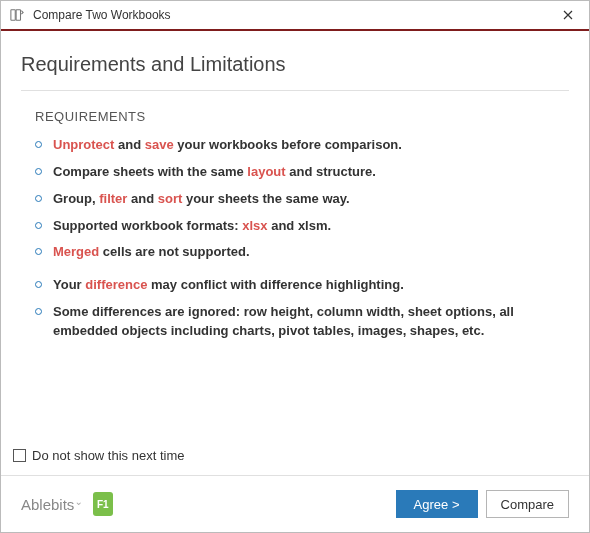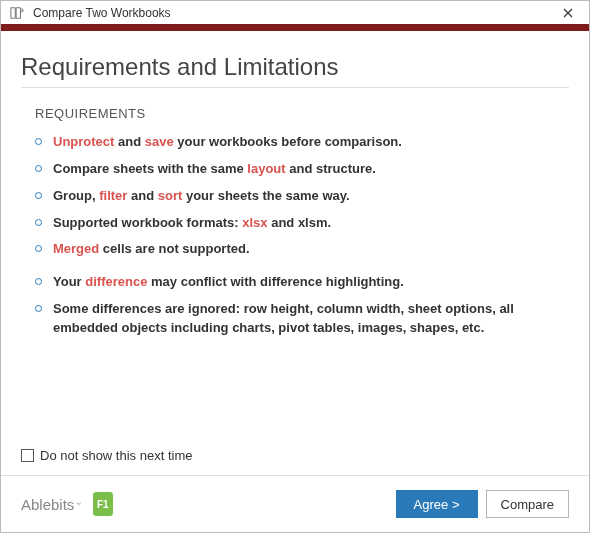--- a/index.html
+++ b/index.html
@@ -19,21 +19,21 @@
     border: 1px solid #bbb;
     background: #fff;
     display: flex;
     flex-direction: column;
   }
   .titlebar {
     height: 30px;
     display: flex;
     align-items: center;
     padding: 0 6px 0 8px;
-    border-bottom: 7px solid #7f1d1d;
+    border-bottom: 2px solid #7f1d1d;
   }
   .titlebar .app-icon {
     width: 16px; height: 16px;
     margin-right: 8px;
     display: inline-flex;
     align-items: center; justify-content: center;
     color: #666;
   }
   .titlebar .title {
     flex: 1;
@@ -47,24 +47,24 @@
     cursor: pointer;
     color: #333;
   }
 
   .content {
     flex: 1;
     padding: 16px 20px 0 20px;
     overflow: auto;
   }
   .heading {
-    font-size: 24px;
+    font-size: 20px;
     color: #444;
     font-weight: 400;
-    margin: 6px 0 6px 0;
+    margin: 6px 0 14px 0;
   }
   .divider {
     border: none;
     border-top: 1px solid #e0e0e0;
     margin: 0 0 18px 0;
   }
   .section-title {
     font-size: 13px;
     letter-spacing: 0.5px;
     color: #555;
@@ -87,21 +87,21 @@
     position: absolute;
     left: 0; top: 9px;
     width: 5px; height: 5px;
     border: 1px solid #2a7ab9;
     border-radius: 50%;
     background: #fff;
   }
   .hl { color: #d9534f; }
 
   .options {
-    padding: 0 20px 12px 20px;
+    padding: 0 20px 12px 12px;
   }
   .checkrow {
     display: flex;
     align-items: center;
     gap: 6px;
     font-size: 13px;
     color: #333;
     cursor: pointer;
     user-select: none;
   }

